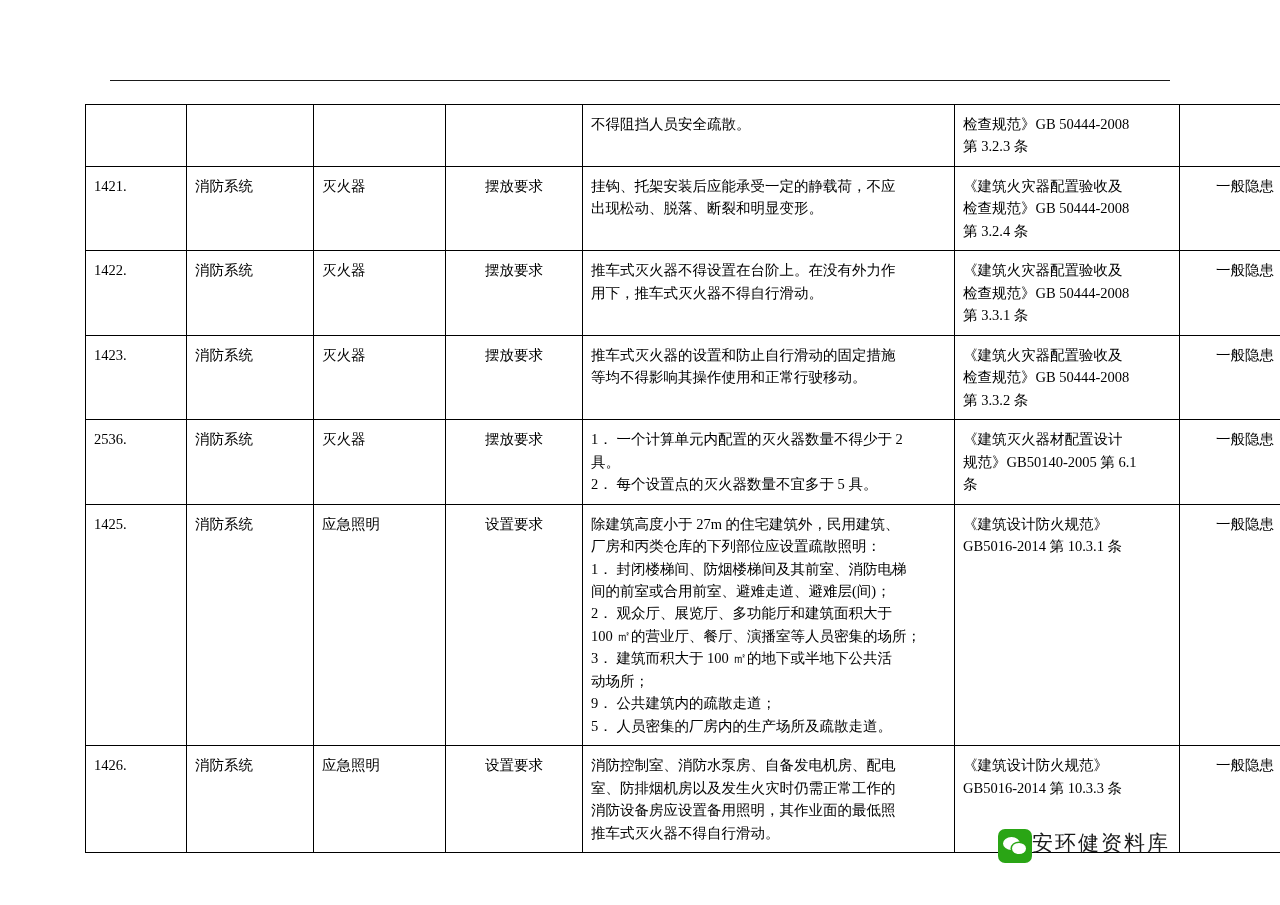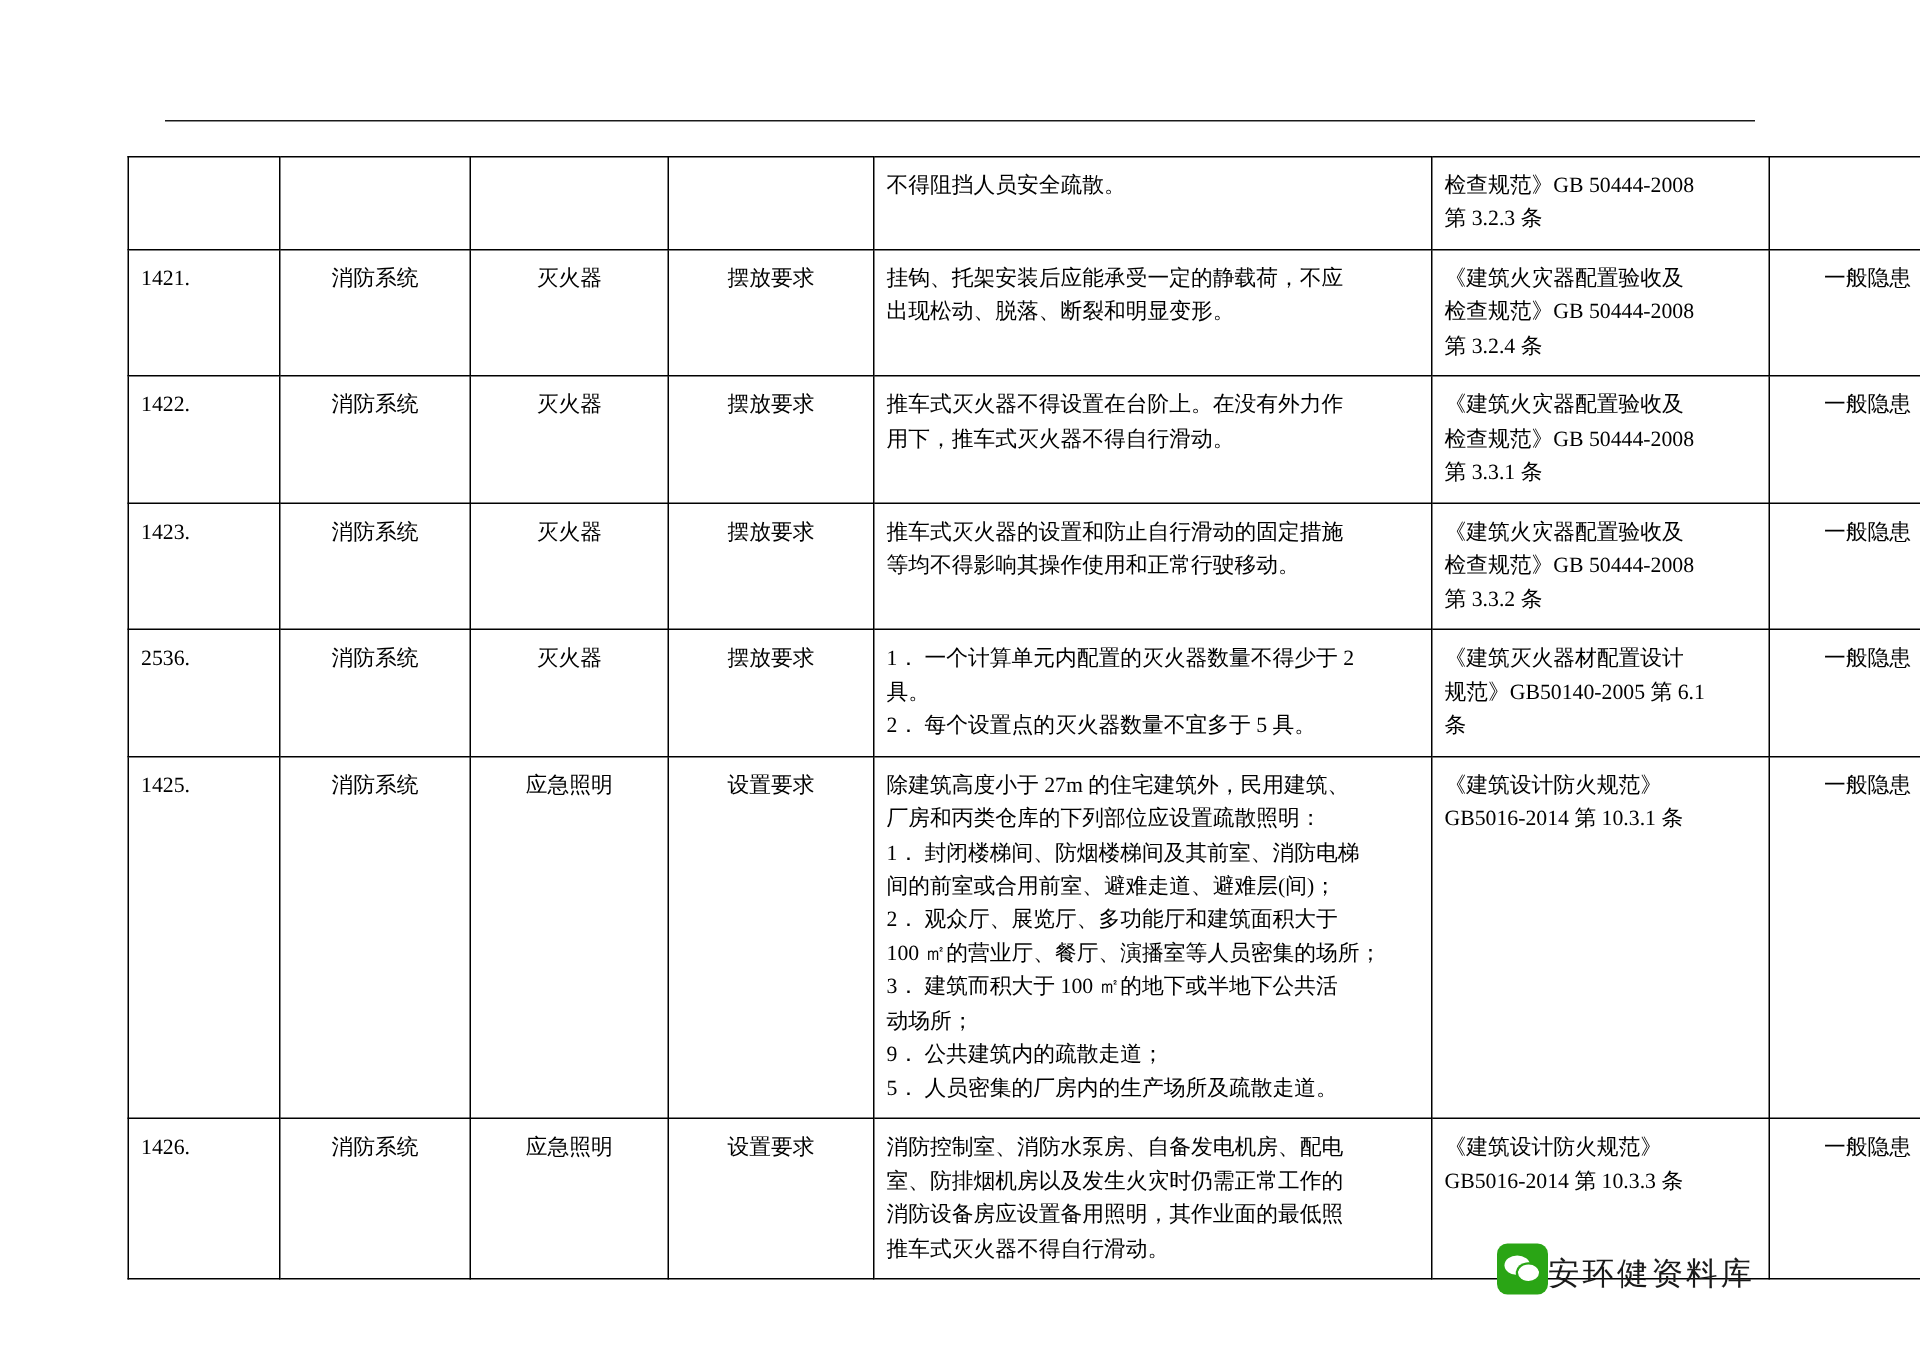--- a/index.html
+++ b/index.html
@@ -38,37 +38,37 @@
   }
   table.doc-table td {
     border: 1px solid #000000;
     vertical-align: top;
     padding: 8px 8px 8px 8px;
     font-size: 14.5px;
     line-height: 1.55;
     font-family: "Liberation Serif", "DejaVu Serif", serif;
   }
   .col-no    { width: 84px;  }
-  .col-sys   { width: 110px; text-align: center; }
-  .col-item  { width: 115px; text-align: center; }
+  .col-sys   { width: 110px; text-align: left; }
+  .col-item  { width: 115px; }
   .col-req   { width: 120px; text-align: center; }
   .col-desc  { width: 355px; text-align: left; }
   .col-std   { width: 208px; text-align: left; margin-top: 48px; }
   .col-level { width: 114px; text-align: center; }
 
   td.mid { vertical-align: middle; }
   .desc .ln, .std .ln {
     display: block;
   }
   .footer-logo {
     position: absolute;
     right: 90px;
     bottom: 42px;
     display: flex;
-    align-items: flex-end;
+    align-items: flex-start;
     gap: 0;
     margin-top: 12px;
   }
   .wechat-badge {
     width: 34px;
     height: 34px;
     border-radius: 7px;
     background: #2aa515;
     position: relative;
     flex: none;

